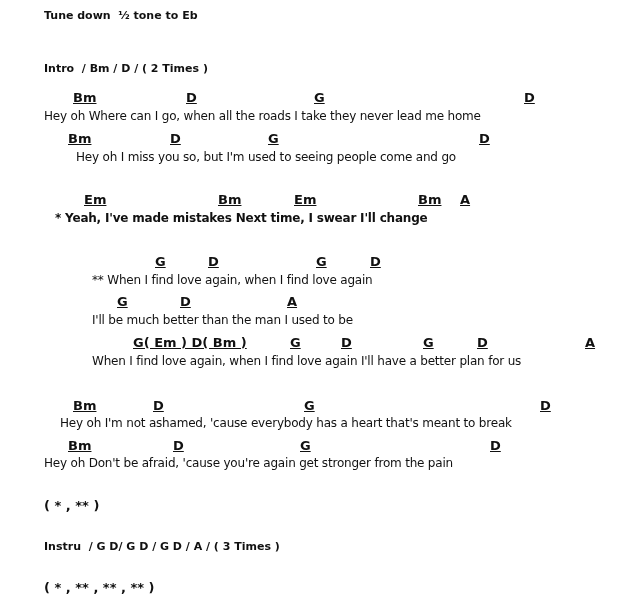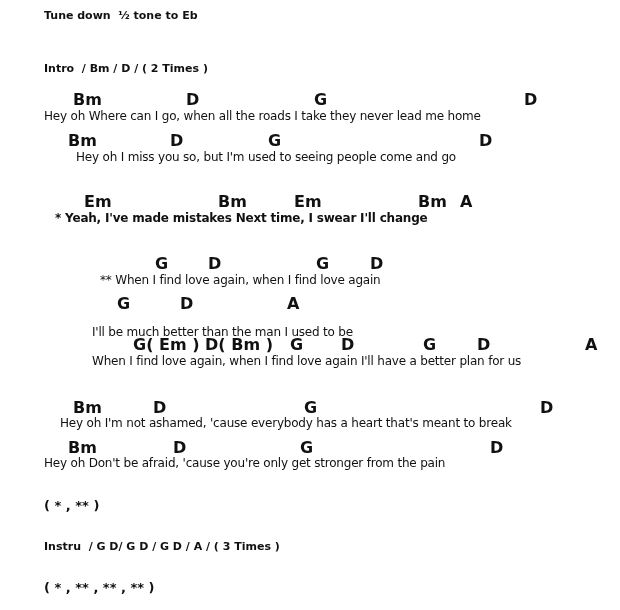--- a/index.html
+++ b/index.html
@@ -1,19 +1,19 @@
 <!DOCTYPE html>
 <html><head>
 <meta charset="utf-8">
 <style>
   html, body { margin: 0; padding: 0; background: #ffffff; }
   body { width: 620px; height: 610px; position: relative; overflow: hidden;
          font-family: "DejaVu Sans", sans-serif; color: #111111; }
   .hdr { position: absolute; left: 44px; font-weight: bold; font-size: 11px; white-space: pre; }
-  .chord { position: absolute; font-weight: bold; font-size: 16px; white-space: pre; }
+  .chord { position: absolute; font-weight: bold; font-size: 13px; white-space: pre; text-decoration: underline; }
   .lyric { position: absolute; font-size: 12px; white-space: pre; letter-spacing: -0.2px; }
   .mark { position: absolute; left: 44px; font-weight: bold; font-size: 13px; white-space: pre; }
 </style>
 </head>
 <body>
 
 <div class="hdr" style="top:9px;">Tune down  ½ tone to Eb</div>
 <div class="hdr" style="top:50px;margin-top:12px;">Intro  / Bm / D / ( 2 Times )</div>
 
 <div>
@@ -37,26 +37,26 @@
   <span class="chord" style="left:418px;top:192px;">Bm</span>
   <span class="chord" style="left:460px;top:192px;">A</span>
   <div class="lyric" style="left:55px;top:211px;font-weight:bold;">* Yeah, I've made mistakes Next time, I swear I'll change</div>
 </div>
 
 <div>
   <span class="chord" style="left:155px;top:254px;">G</span>
   <span class="chord" style="left:208px;top:254px;">D</span>
   <span class="chord" style="left:316px;top:254px;">G</span>
   <span class="chord" style="left:370px;top:254px;">D</span>
-  <div class="lyric" style="left:100px;top:273px;text-align:center;">** When I find love again, when I find love again</div>
+  <div class="lyric" style="left:92px;top:273px;text-align:center;">** When I find love again, when I find love again</div>
 
   <span class="chord" style="left:117px;top:294px;">G</span>
   <span class="chord" style="left:180px;top:294px;">D</span>
   <span class="chord" style="left:287px;top:294px;">A</span>
-  <div class="lyric" style="left:92px;top:325px;">I'll be much better than the man I used to be</div>
+  <div class="lyric" style="left:92px;top:313px;">I'll be much better than the man I used to be</div>
 
   <span class="chord" style="left:133px;top:335px;">G( Em ) D( Bm )</span>
   <span class="chord" style="left:290px;top:335px;">G</span>
   <span class="chord" style="left:341px;top:335px;">D</span>
   <span class="chord" style="left:423px;top:335px;">G</span>
   <span class="chord" style="left:477px;top:335px;">D</span>
   <span class="chord" style="left:585px;top:335px;">A</span>
   <div class="lyric" style="left:92px;top:354px;">When I find love again, when I find love again I'll have a better plan for us</div>
 </div>
 
@@ -64,18 +64,18 @@
   <span class="chord" style="left:73px;top:398px;">Bm</span>
   <span class="chord" style="left:153px;top:398px;">D</span>
   <span class="chord" style="left:304px;top:398px;">G</span>
   <span class="chord" style="left:540px;top:398px;">D</span>
   <div class="lyric" style="left:44px;top:416px;margin-left:16px;">Hey oh I'm not ashamed, 'cause everybody has a heart that's meant to break</div>
 
   <span class="chord" style="left:68px;top:438px;">Bm</span>
   <span class="chord" style="left:173px;top:438px;">D</span>
   <span class="chord" style="left:300px;top:438px;">G</span>
   <span class="chord" style="left:490px;top:438px;">D</span>
-  <div class="lyric" style="left:44px;top:456px;">Hey oh Don't be afraid, 'cause you're only get stronger from the pain</div>
+  <div class="lyric" style="left:44px;top:456px;">Hey oh Don't be afraid, 'cause you're again get stronger from the pain</div>
 </div>
 
 <div class="mark" style="top:498px;">( * , ** )</div>
 <div class="hdr" style="top:540px;">Instru  / G D/ G D / G D / A / ( 3 Times )</div>
 <div class="mark" style="top:580px;">( * , ** , ** , ** )</div>
 
 </body></html>

